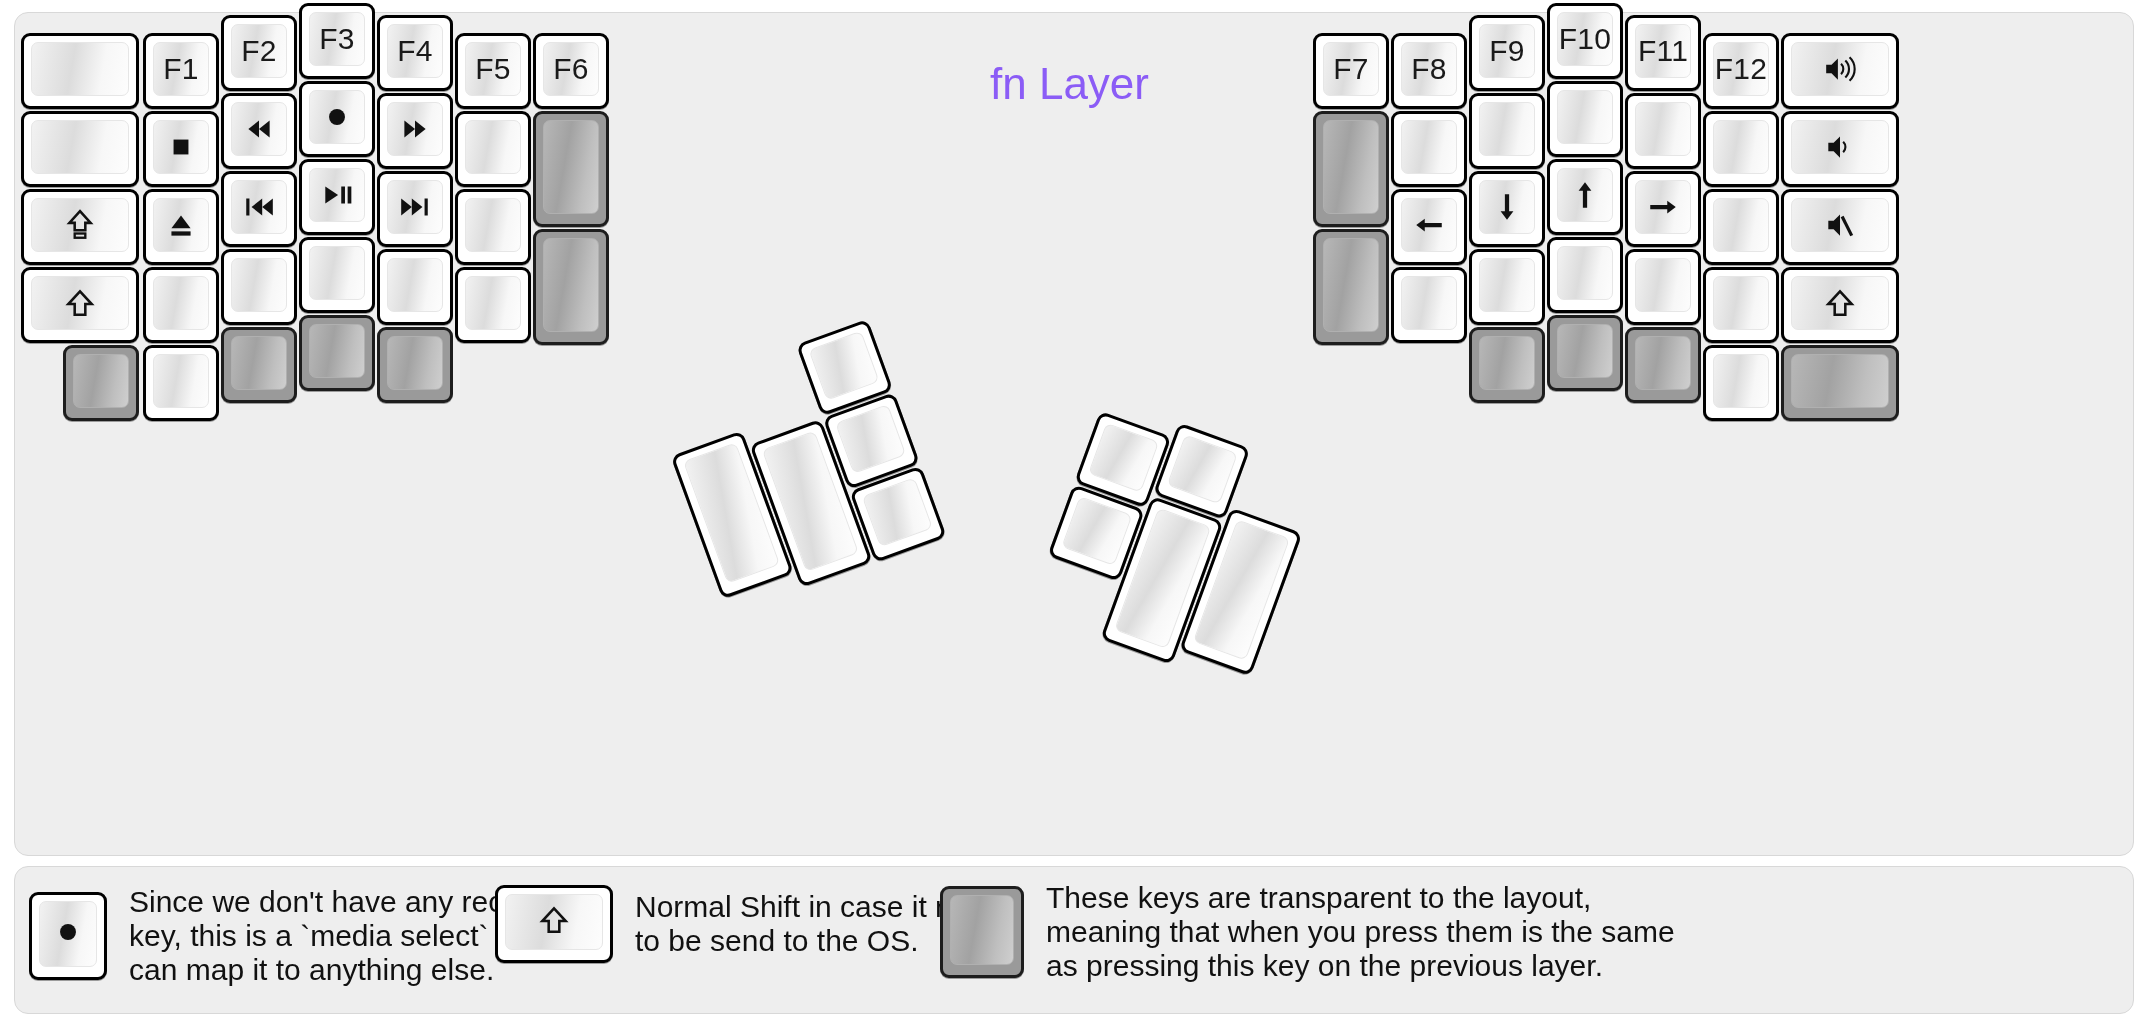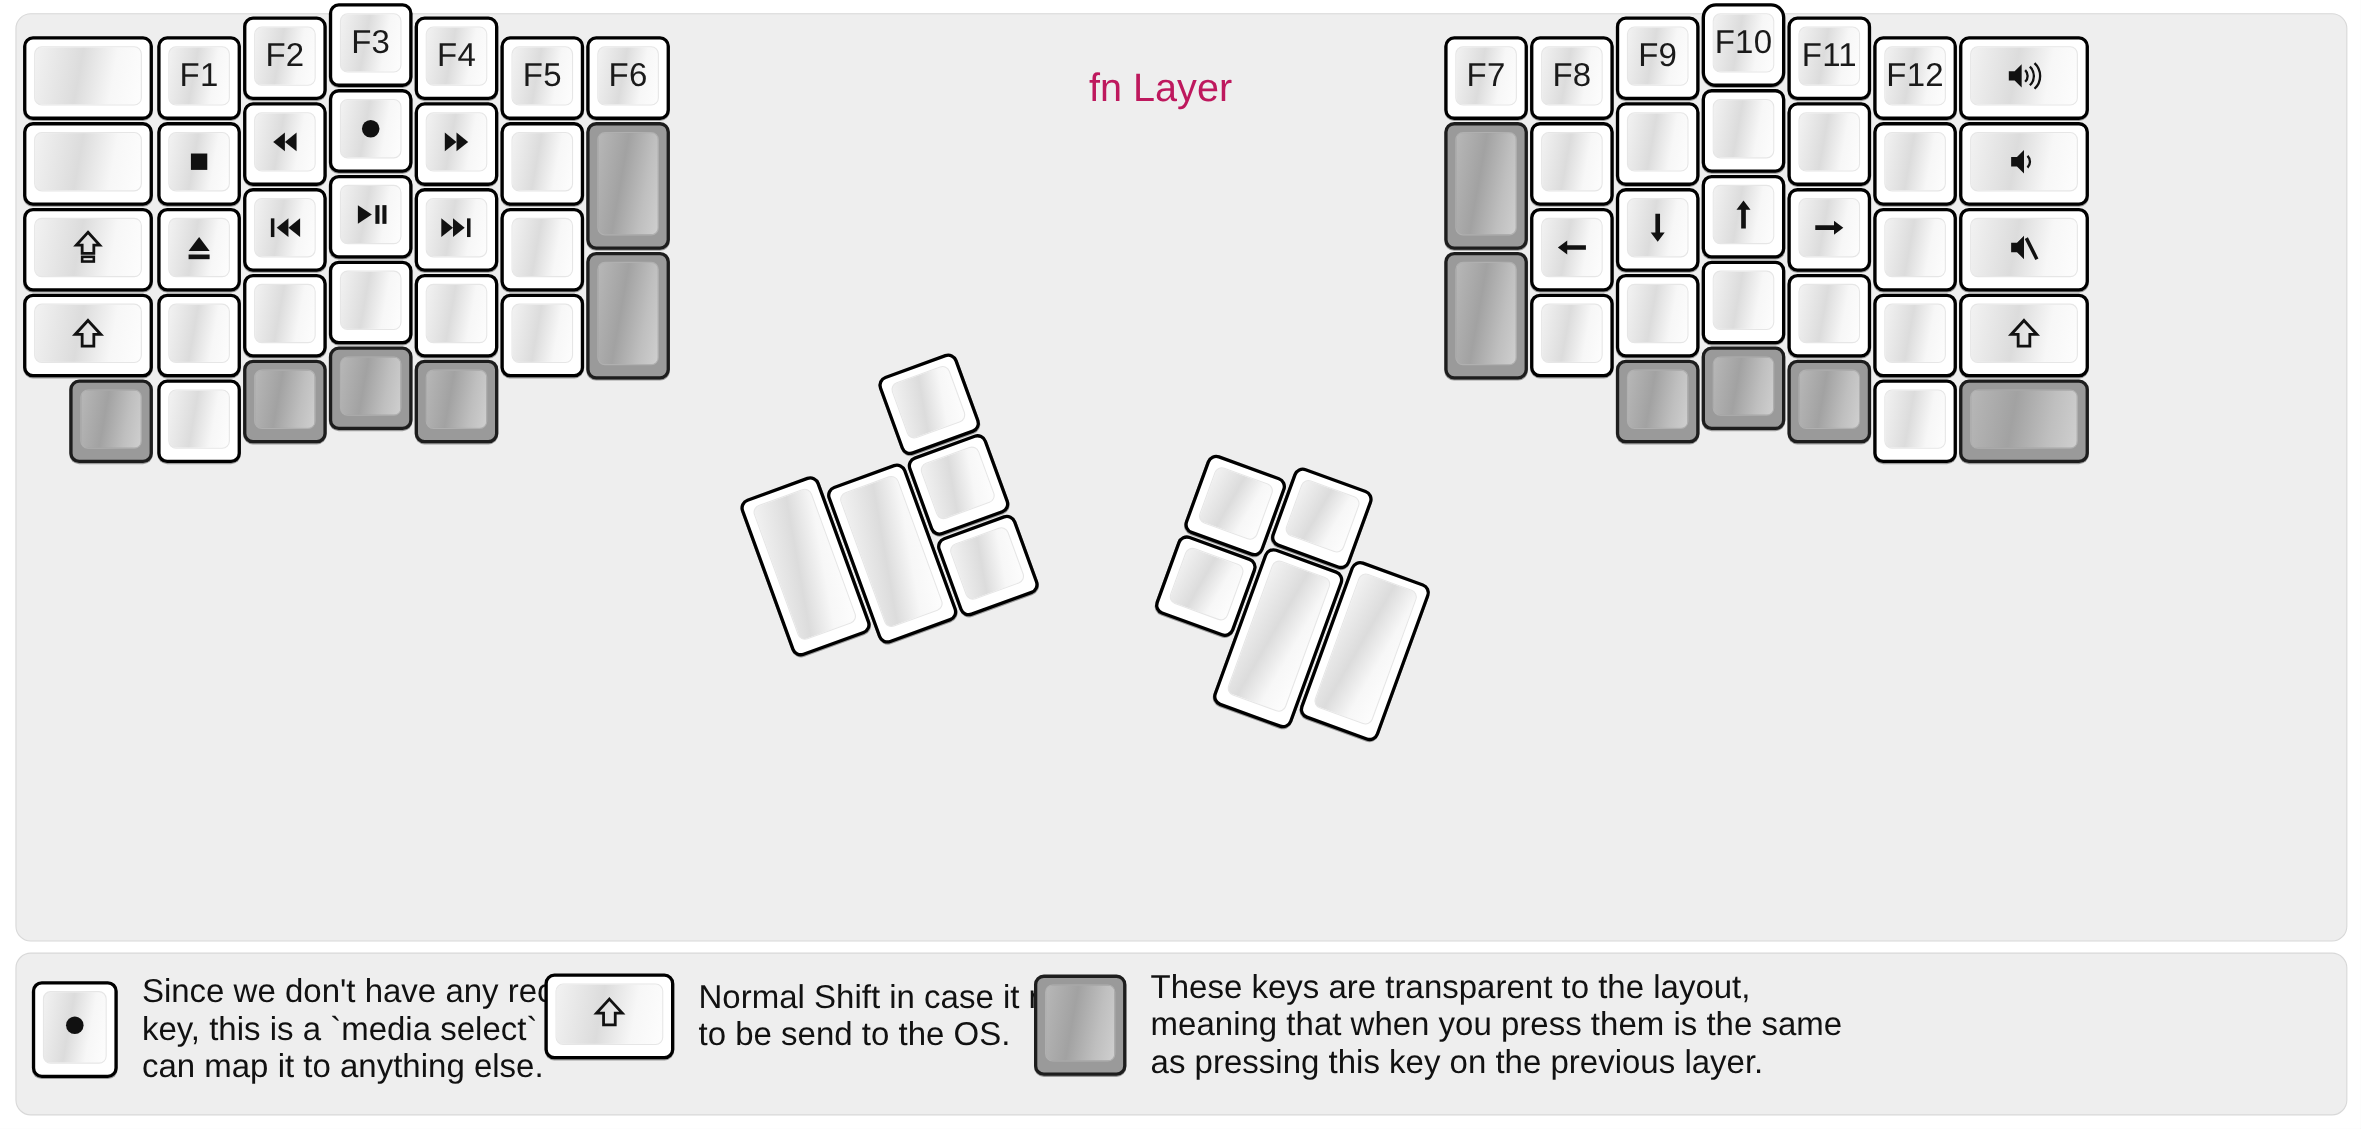--- a/index.html
+++ b/index.html
@@ -85,22 +85,22 @@
     margin-left:22px;
     font-size:30px;
     line-height:1.14;
     color:#111;
     white-space:pre-line;
   }
 
   #title{
     position:absolute;
     left:975px;top:46px;
-    font-size:36px;
-    color:#be185d;
+    font-size:44px;
+    color:#8b5cf6;
     user-select:none;
   }
 </style>
 </head>
 <body>
 
 <div id="stage">
 
   <div class="panel" id="board">
     <div id="title">fn Layer</div>
@@ -376,21 +376,21 @@
         <div class="key" style="left: 1454px; top: 236px; width: 76px; height: 76px;">
           <div class="inner">
             <div class="lbl"></div>
           </div>
         </div>
         <div class="key trans" style="left: 1454px; top: 314px; width: 76px; height: 76px;">
           <div class="inner">
             <div class="lbl"></div>
           </div>
         </div>
-        <div class="key" style="left: 1532px; top: -10px; width: 76px; height: 76px; border-radius: 13px;">
+        <div class="key" style="left: 1532px; top: -10px; width: 76px; height: 76px;">
           <div class="inner">
             <div class="lbl">F10</div>
           </div>
         </div>
         <div class="key" style="left: 1532px; top: 68px; width: 76px; height: 76px;">
           <div class="inner">
             <div class="lbl"></div>
           </div>
         </div>
         <div class="key" style="left: 1532px; top: 146px; width: 76px; height: 76px;">

